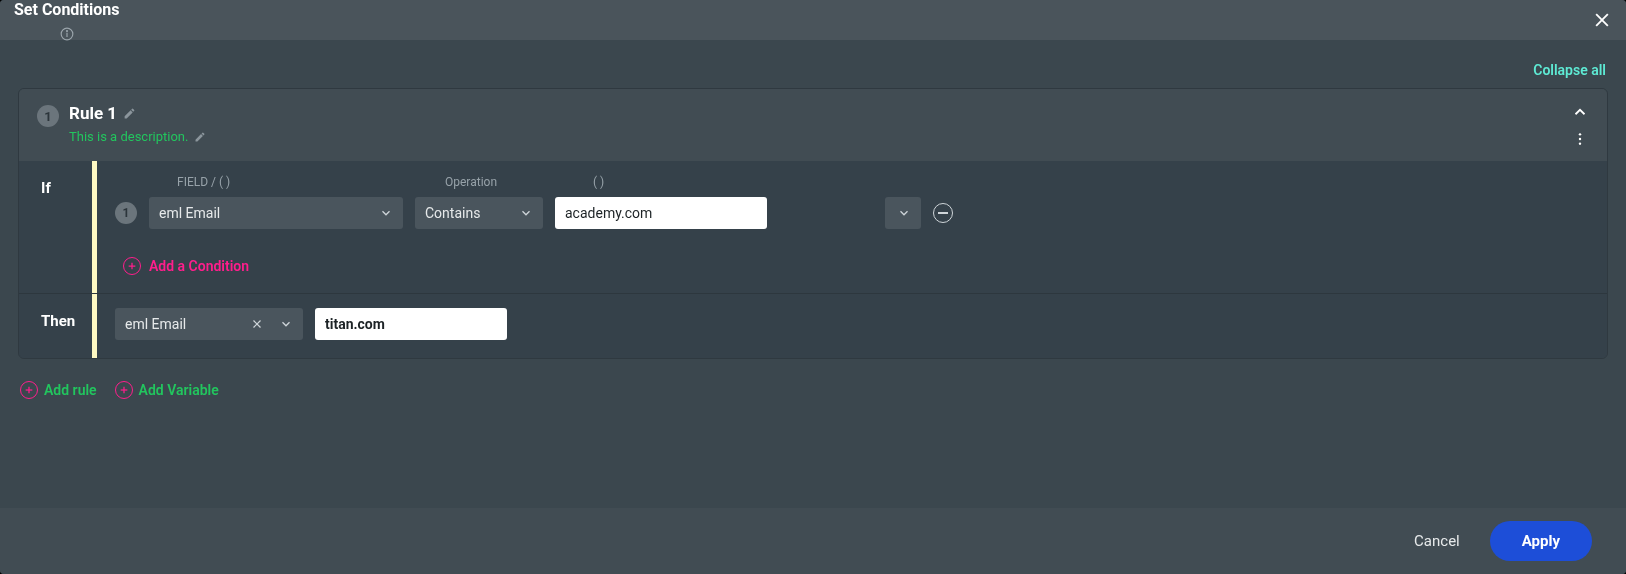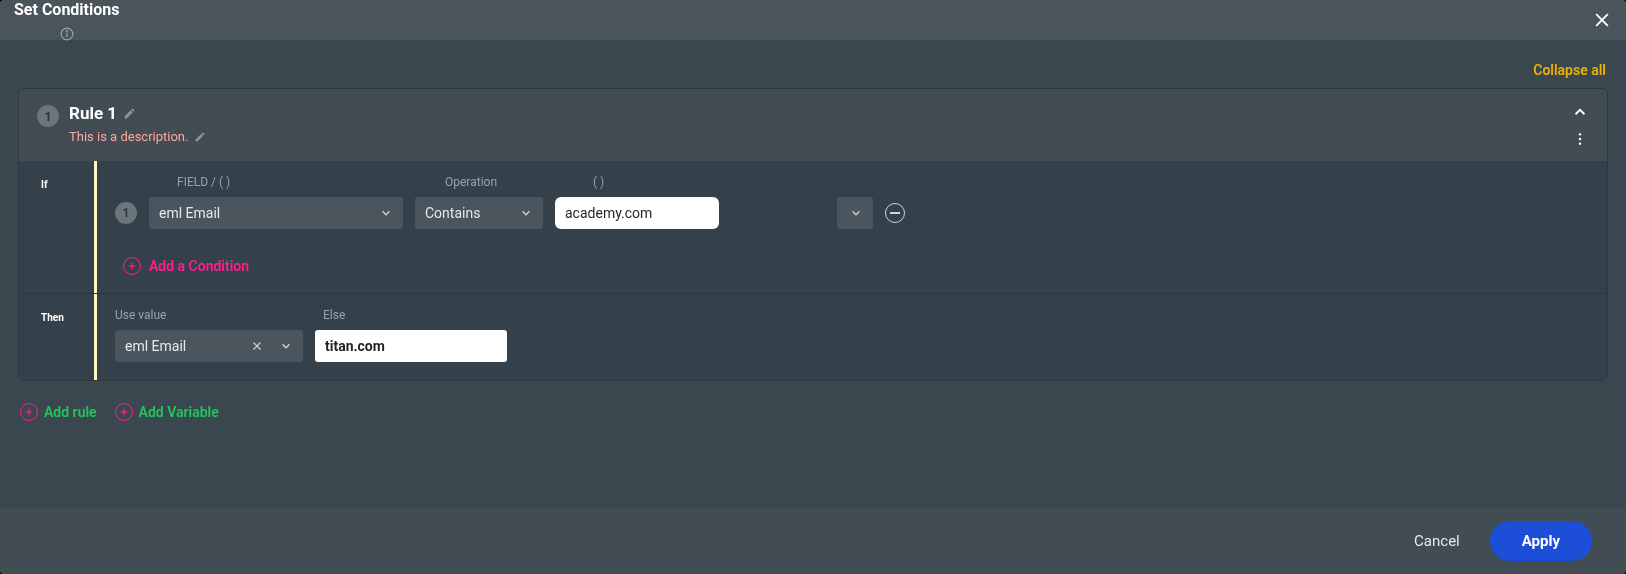--- a/index.html
+++ b/index.html
@@ -10,46 +10,46 @@
   }
   .modal-header {
     height: 40px; background: #4a545b; display: flex; align-items: center;
     justify-content: space-between; padding: 0 14px;
   }
   .modal-title { font-size: 16px; font-weight: 700; color: #fff; display: flex; align-items: center; gap: 8px; flex-direction: column;}
   .info-icon { display:inline-flex; color:#9aa4ab; }
   .close-btn { color: #fff; cursor: pointer; display:flex; align-items:center; }
   .body { padding: 0 0 0 0; }
   .top-actions { display:flex; justify-content:flex-end; padding: 22px 20px 10px 20px;}
-  .collapse-all { color:#eab308; font-size:14px; font-weight:600; cursor:pointer; }
+  .collapse-all { color:#5eead4; font-size:14px; font-weight:600; cursor:pointer; }
   .rule-card {
     margin: 0 18px; background:#3b474e; border:1px solid #2f3940; border-radius:6px;
     overflow:hidden;
   }
   .rule-head {
     background:#414c53; padding:14px 18px; display:flex; align-items:flex-start;
     justify-content:space-between;
   }
   .rule-head-left { display:flex; gap:10px; align-items:flex-start;}
   .step-badge {
     width:22px; height:22px; border-radius:50%; background:#6b757c; color:#2c353b;
     font-weight:700; font-size:13px; display:flex; align-items:center; justify-content:center;
     margin-top:2px;
   }
   .rule-title-wrap { display:flex; flex-direction:column; gap:6px;}
   .rule-title { font-size:17px; font-weight:700; color:#fff; display:flex; align-items:center; gap:6px;}
   .edit-icon { color:#8b959c; display:inline-flex; cursor:pointer;}
-  .rule-desc { font-size:13px; color:#fca5a5; display:flex; gap:6px; align-items:center;}
+  .rule-desc { font-size:13px; color:#22c55e; display:flex; gap:6px; align-items:center;}
   .rule-head-right { display:flex; align-items:center; gap:12px;}
   .chevron-btn, .kebab-btn { color:#fff; cursor:pointer; display:flex; }
   .kebab-btn { margin-top:6px;}
   .rule-body { display:flex; background:#35414a; position:relative;}
   .section-label-col {
-    width:78px; padding:18px 0 0 22px; font-weight:700; color:#fff; font-size:10px;
-    background:#35414a; border-right:3px solid #fef9c3;
+    width:78px; padding:18px 0 0 22px; font-weight:700; color:#fff; font-size:15px;
+    background:#35414a; border-right:5px solid #fef9c3;
   }
   .section-content { flex:1; padding:14px 18px 18px 18px; }
   .col-headers { display:flex; gap:20px; color:#97a2a9; font-size:12px; margin:0 0 8px 30px;}
   .hdr-field { width:248px;margin-left:32px; }
   .hdr-op { width:128px; }
   .hdr-paren { width:40px; }
   .condition-row { display:flex; align-items:center; gap:12px; }
   .row-badge {
     width:22px; height:22px; border-radius:50%; background:#6b757c; color:#2c353b;
     font-size:12px; font-weight:700; display:flex; align-items:center; justify-content:center;
@@ -60,21 +60,21 @@
     font-size:14px; cursor:pointer;
   }
   .select .chev { color:#cfd5d9; display:flex;}
   .select .xbtn { color:#cfd5d9; display:flex; margin-right:8px;}
   .sel-field { width:254px; }
   .sel-op { width:128px; }
   .text-input {
     height:32px; background:#fff; border:none; border-radius:3px; color:#1d2326;
     font-size:14px; padding:0 10px; outline:none;
   }
-  .inp-val { width:164px;border-radius:6px; }
+  .inp-val { width:212px; }
   .sel-join { width:36px; margin-left:106px;}
   .remove-circle {
     width:20px; height:20px; border:1.5px solid #cfd5d9; border-radius:50%;
     display:flex; align-items:center; justify-content:center; color:#cfd5d9; cursor:pointer;
   }
   .remove-circle .dash { width:10px; height:1.5px; background:#cfd5d9; }
   .add-condition {
     display:flex; align-items:center; gap:8px; color:#ff1e8c; font-size:14px;
     font-weight:600; margin-top:28px; margin-left:8px; cursor:pointer;
   }
@@ -226,24 +226,20 @@
                 </svg>
             </span>
             <span>Add a Condition</span>
           </div>
         </div>
       </div>
 
       <div class="then-block">
         <div class="section-label-col">Then</div>
         <div class="section-content">
-          <div class="then-headers">
-            <span class="hdr-use">Use value</span>
-            <span class="hdr-else">Else</span>
-          </div>
           <div class="then-row">
             <div class="select sel-use">
               <span class="inner-left">eml Email</span>
               <span class="right-ctrls">
                 <span class="xbtn">
                     <svg width="12" height="12" viewBox="0 0 24 24" fill="none" stroke="currentColor" stroke-width="2.4">
                       <line x1="5" y1="5" x2="19" y2="19"></line>
                       <line x1="19" y1="5" x2="5" y2="19"></line>
                     </svg>
                   </span>

